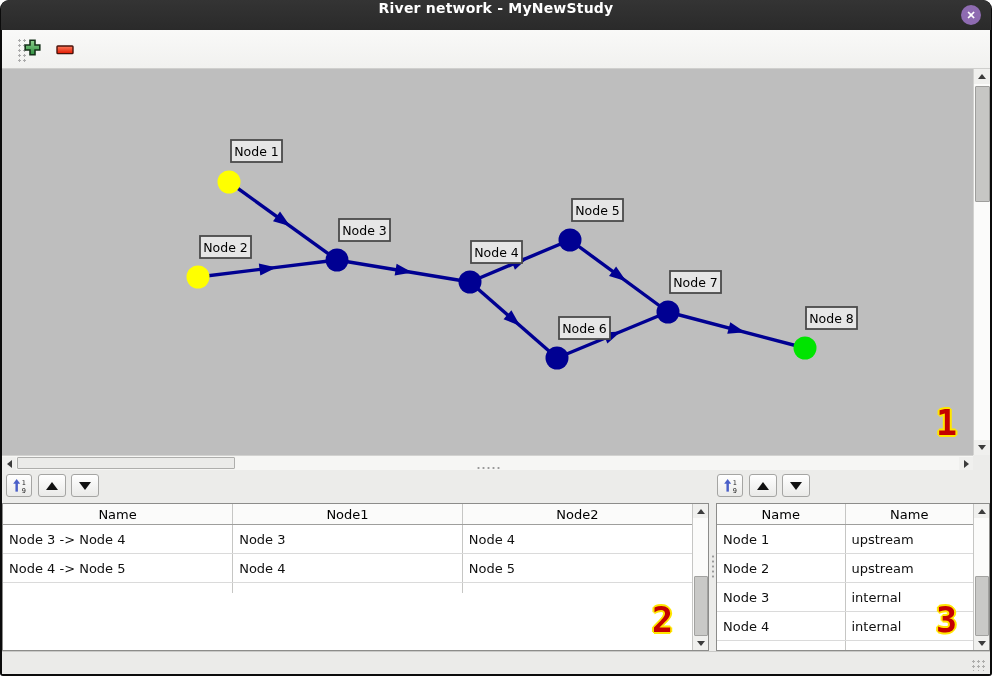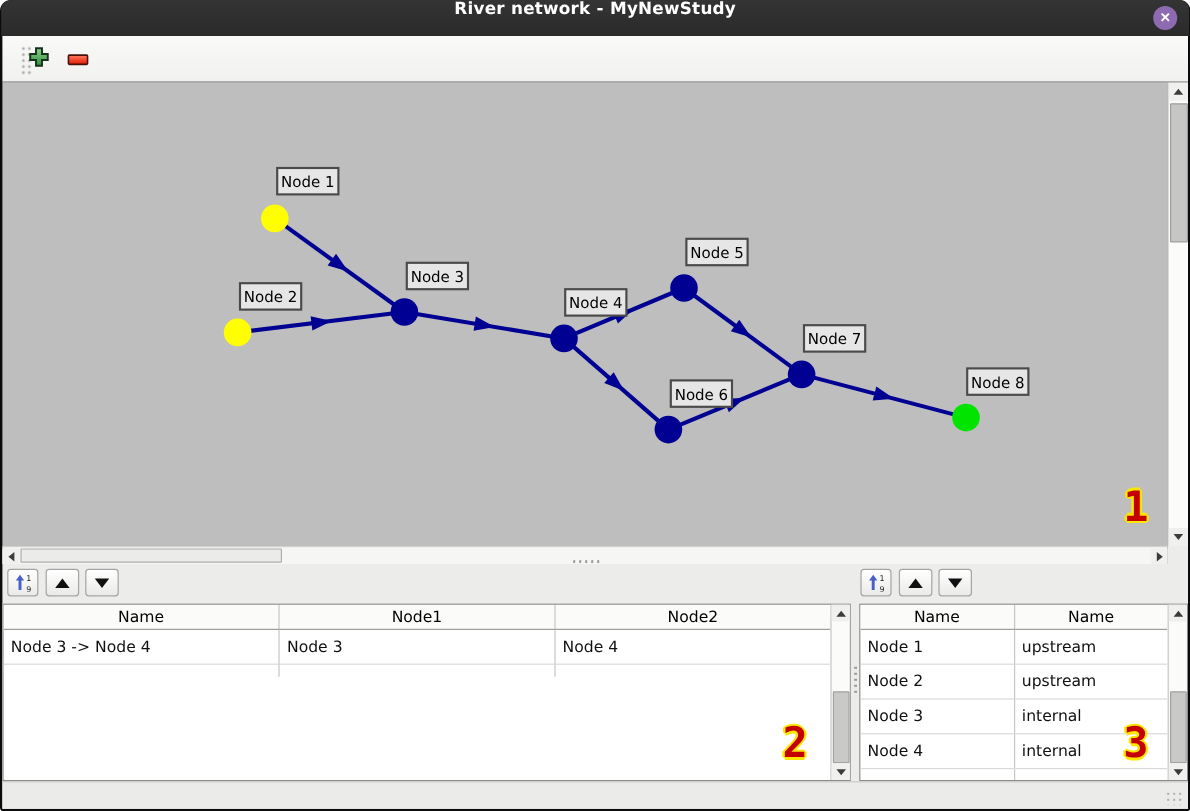--- a/index.html
+++ b/index.html
@@ -251,20 +251,25 @@
               <th>Node1</th>
               <th>Node2</th>
             </tr>
           </thead>
         <tbody>
             <tr>
               <td>Node 3 -&gt; Node 4</td>
               <td>Node 3</td>
               <td>Node 4</td>
             </tr>
+            <tr>
+              <td>Node 4 -&gt; Node 5</td>
+              <td>Node 4</td>
+              <td>Node 5</td>
+            </tr>
             <tr class="partial">
               <td></td>
               <td></td>
               <td></td>
             </tr>
           </tbody>
       </table>
     </div>
     <div class="tsb">
       <button class="sbbtn btn-up">

